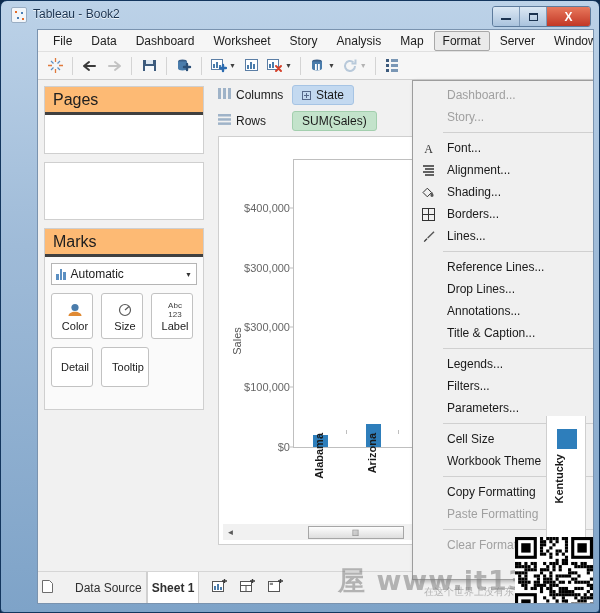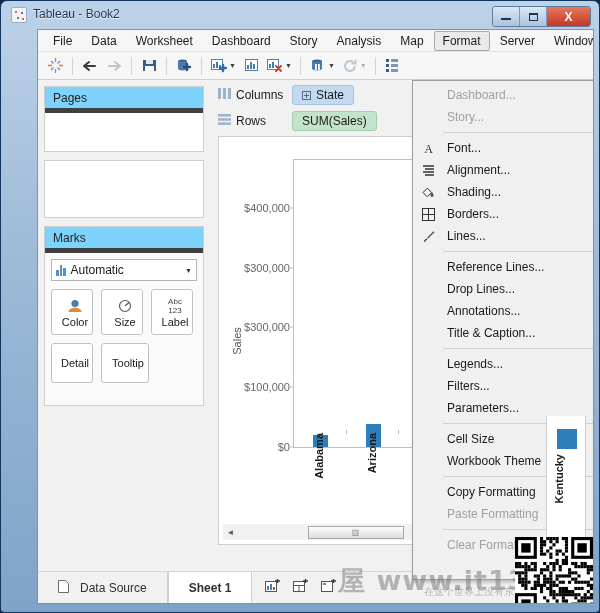--- a/index.html
+++ b/index.html
@@ -119,24 +119,24 @@
   .sidebar {
     position: absolute; left: 0; top: 0; width: 172px; bottom: 0;
     padding: 6px;
   }
   .card {
     background: #fafafa;
     border: 1px solid #cfcfcf;
     margin-bottom: 8px;
   }
   .card-title {
-    font-size: 12px; color: #202020;
+    font-size: 16px; color: #202020;
     padding: 4px 8px 3px 8px;
-    background: #7dd3fc;
-    border-bottom: 5px solid #404040;
+    background: #fdba74;
+    border-bottom: 3px solid #404040;
   }
   .card-body { background:#fff; }
   #pages-card .card-body { height: 38px; }
   #filters-card .card-body { height: 56px; }
   #marks-card { margin-bottom: 0; }
   #marks-card .card-body { height: 152px; padding: 6px; background:#fafafa;}
   .marks-select {
     display: flex; align-items: center;
     height: 22px; background: #fff;
     border: 1px solid #b5b5b5;
@@ -253,22 +253,22 @@
   }
 
   
   .statusbar {
     position: absolute; left: 0; right: 0; bottom: 0; height: 32px;
     background: #f1f1f1;
     border-top: 1px solid #d6d6d6;
     display: flex; align-items: stretch;
   }
   .sb-tab {
-    display: flex; align-items: center; gap: 11px;
-    padding: 0 20px;
+    display: flex; align-items: center; gap: 22px;
+    padding: 0 4px;
     font-size: 12px; color: #303030;
     border-right: 1px solid #d0d0d0;
     cursor: default;
   }
   .sb-tab.active {
     background: #fff; font-weight: bold;
     border-left: 1px solid #d0d0d0;
   }
   .sb-icons { display: flex; align-items: center; gap: 10px; padding: 0 12px; }
   .sb-ico { width: 18px; height: 18px; cursor: default; }
@@ -354,22 +354,22 @@
         </div>
       <div class="wb close">X</div>
     </div>
   </div>
 
   <div class="client">
 
     <div class="menubar">
       <div class="menu-item">File</div>
       <div class="menu-item">Data</div>
+      <div class="menu-item">Dashboard</div>
       <div class="menu-item">Worksheet</div>
-      <div class="menu-item">Dashboard</div>
       <div class="menu-item">Story</div>
       <div class="menu-item">Analysis</div>
       <div class="menu-item">Map</div>
       <div class="menu-item active">Format</div>
       <div class="menu-item">Server</div>
       <div class="menu-item">Window</div>
       <div class="menu-item">Help</div>
     </div>
 
     <div class="toolbar">

